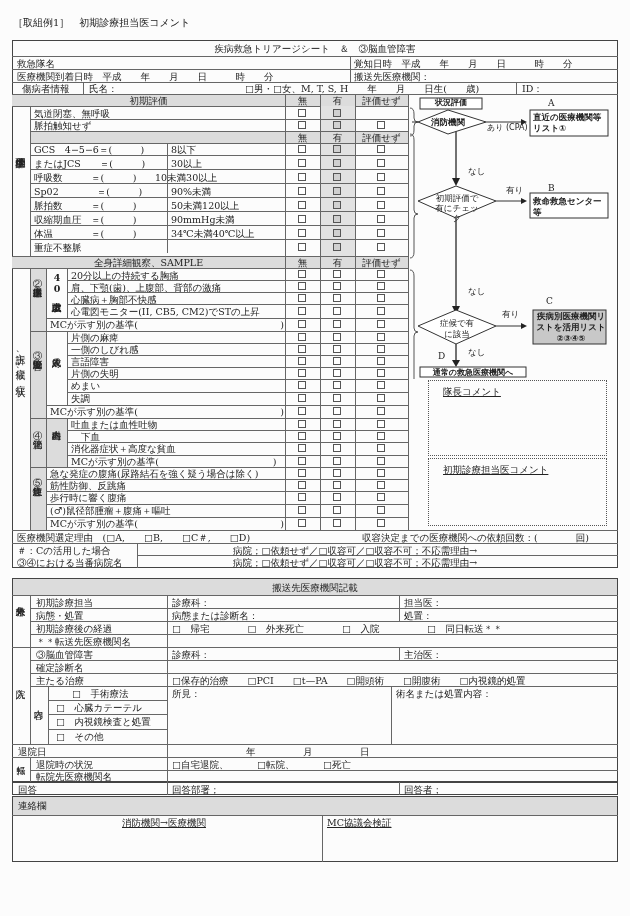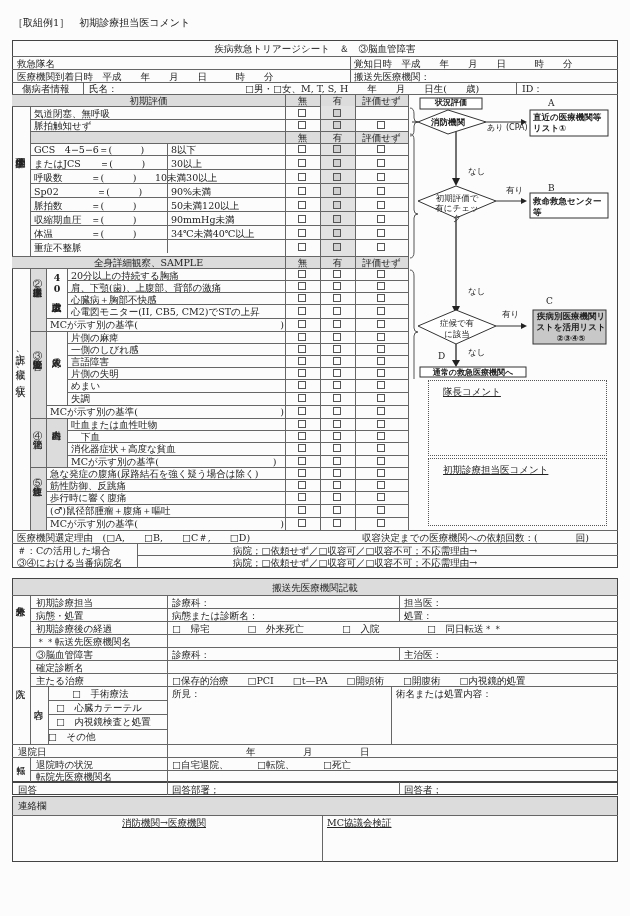--- a/index.html
+++ b/index.html
@@ -380,21 +380,21 @@
 </div>
 <div class="vert" style="left:34px;top:702px">内容</div>
 <div class="vl" style="left:48px;top:686px;height:58px"></div>
 <div class="abs" style="left:0;top:686px">
   <div class="t" style="left:72px;top:3px">□　手術療法</div>
   <div class="hl" style="left:48px;top:14px;width:119px"></div>
   <div class="t" style="left:56px;top:17px">□　心臓カテーテル</div>
   <div class="hl" style="left:48px;top:28px;width:119px"></div>
   <div class="t" style="left:56px;top:31px">□　内視鏡検査と処置</div>
   <div class="hl" style="left:48px;top:43px;width:119px"></div>
-  <div class="t" style="left:48px;top:46px">□　その他</div>
+  <div class="t" style="left:56px;top:46px">□　その他</div>
 </div>
 <div class="t" style="left:172px;top:689px">所見：</div>
 <div class="vl" style="left:391px;top:686px;height:58px"></div>
 <div class="t" style="left:396px;top:689px">術名または処置内容：</div>
 <div class="hl" style="left:12px;top:744px;width:606px"></div>
 
 <div class="t" style="left:18px;top:747px">退院日</div>
 <div class="t" style="left:246px;top:747px">年　　　　　月　　　　　日</div>
 <div class="hl" style="left:12px;top:757px;width:606px"></div>
 <div class="vert" style="left:16px;top:759px;font-size:9px">転帰</div>

